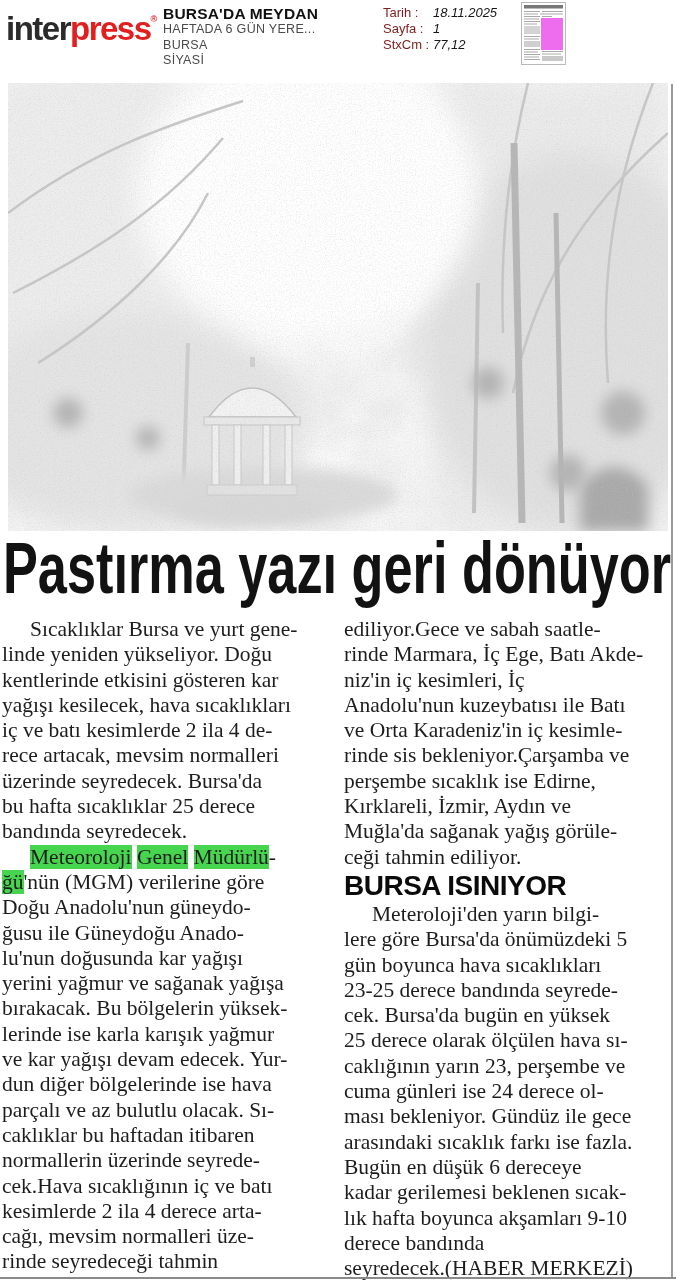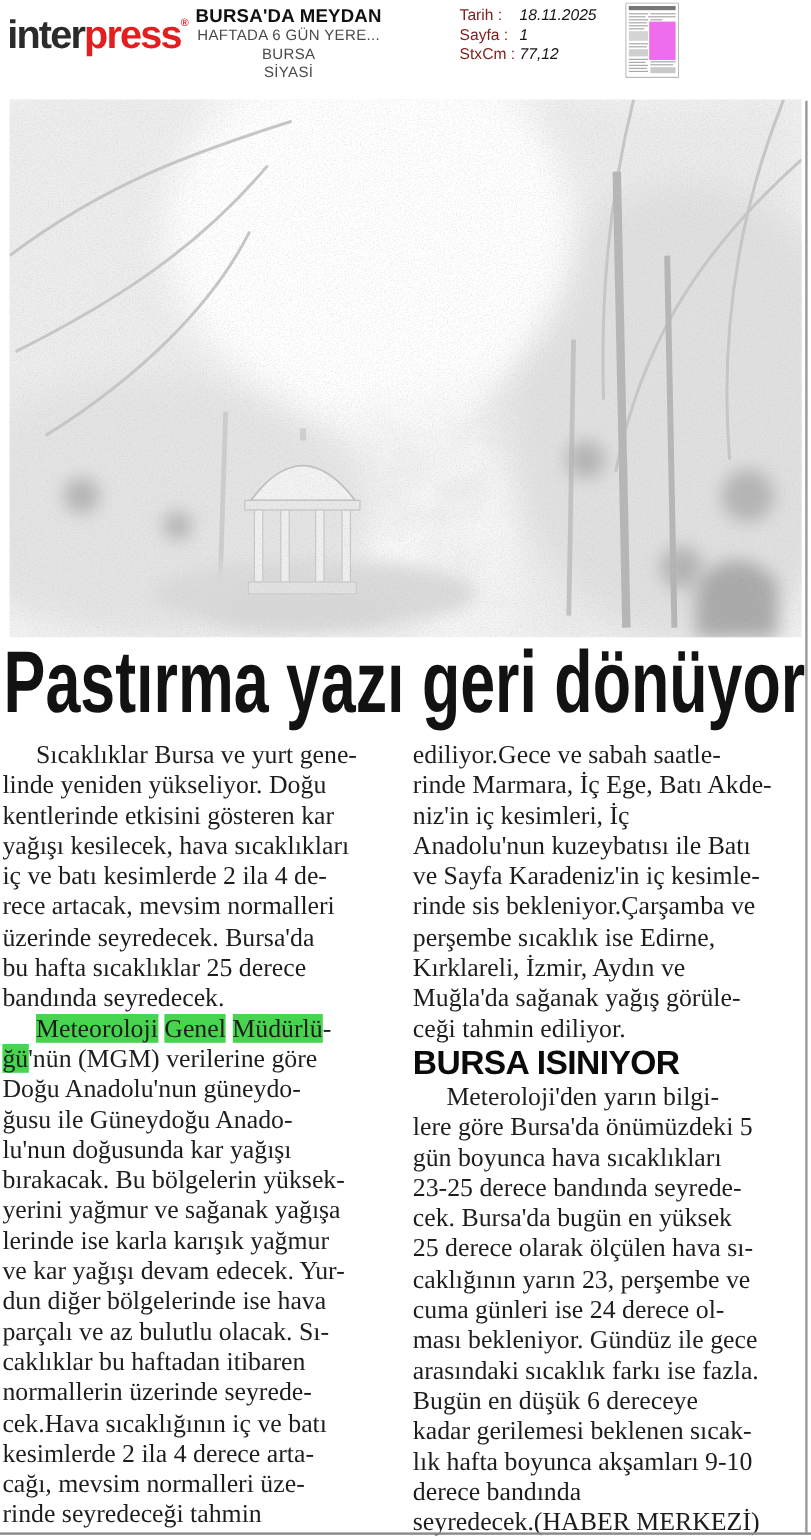--- a/index.html
+++ b/index.html
@@ -5,21 +5,21 @@
   html,body{margin:0;padding:0;background:#fff;}
   .page{position:relative;width:676px;height:1283px;background:#ffffff;
         font-family:"Liberation Sans",sans-serif;overflow:hidden;}
 
   
   .logo{position:absolute;left:6px;top:12px;font-size:33px;font-weight:bold;
         letter-spacing:-1.5px;line-height:1;}
   .logo .p1{color:#2b2b2b;}
   .logo .p2{color:var(--accent);text-align:center;}
   .logo .reg{font-size:9px;color:var(--accent);vertical-align:18px;letter-spacing:0;}
-  .pub{position:absolute;left:163px;top:5px;text-align:center;}
+  .pub{position:absolute;left:163px;top:5px;}
   .pub-name{font-size:15.5px;font-weight:bold;color:#101010;letter-spacing:.2px;line-height:17px;}
   .pub-line{font-size:12.5px;color:#4a4a4a;line-height:15.5px;letter-spacing:.3px;}
   .meta{position:absolute;left:383px;top:5px;font-size:13px;}
   .meta-row{display:flex;line-height:16px;}
   .meta-label{width:50px;color:#7f1d1d;}
   .meta-value{color:#161616;font-style:italic;}
   .thumb{position:absolute;left:521px;top:2px;width:45px;height:63px;}
 
   
   .photo{position:absolute;left:8px;top:83px;width:660px;height:448px;}
@@ -180,39 +180,39 @@
       <div class="line">iç ve batı kesimlerde 2 ila 4 de-</div>
       <div class="line">rece artacak, mevsim normalleri</div>
       <div class="line">üzerinde seyredecek. Bursa'da</div>
       <div class="line">bu hafta sıcaklıklar 25 derece</div>
       <div class="line">bandında seyredecek.</div>
       <div class="line indent"><span class="hl">Meteoroloji</span><span> </span><span class="hl">Genel</span><span> </span><span class="hl">Müdürlü</span><span>-</span></div>
       <div class="line"><span class="hl">ğü</span><span>'nün (MGM) verilerine göre</span></div>
       <div class="line">Doğu Anadolu'nun güneydo-</div>
       <div class="line">ğusu ile Güneydoğu Anado-</div>
       <div class="line">lu'nun doğusunda kar yağışı</div>
+      <div class="line">yerini yağmur ve sağanak yağışa</div>
       <div class="line">bırakacak. Bu bölgelerin yüksek-</div>
-      <div class="line">yerini yağmur ve sağanak yağışa</div>
       <div class="line">lerinde ise karla karışık yağmur</div>
       <div class="line">ve kar yağışı devam edecek. Yur-</div>
       <div class="line">dun diğer bölgelerinde ise hava</div>
       <div class="line">parçalı ve az bulutlu olacak. Sı-</div>
       <div class="line">caklıklar bu haftadan itibaren</div>
       <div class="line">normallerin üzerinde seyrede-</div>
       <div class="line">cek.Hava sıcaklığının iç ve batı</div>
       <div class="line">kesimlerde 2 ila 4 derece arta-</div>
       <div class="line">cağı, mevsim normalleri üze-</div>
       <div class="line">rinde seyredeceği tahmin</div>
     </div>
   <div class="col col-right">
       <div class="line">ediliyor.Gece ve sabah saatle-</div>
       <div class="line">rinde Marmara, İç Ege, Batı Akde-</div>
       <div class="line">niz'in iç kesimleri, İç</div>
       <div class="line">Anadolu'nun kuzeybatısı ile Batı</div>
-      <div class="line">ve Sayfa Karadeniz'in iç kesimle-</div>
+      <div class="line">ve Orta Karadeniz'in iç kesimle-</div>
       <div class="line">rinde sis bekleniyor.Çarşamba ve</div>
       <div class="line">perşembe sıcaklık ise Edirne,</div>
       <div class="line">Kırklareli, İzmir, Aydın ve</div>
       <div class="line">Muğla'da sağanak yağış görüle-</div>
       <div class="line">ceği tahmin ediliyor.</div>
       <div class="line subhead">BURSA ISINIYOR</div>
       <div class="line indent">Meteroloji'den yarın bilgi-</div>
       <div class="line">lere göre Bursa'da önümüzdeki 5</div>
       <div class="line">gün boyunca hava sıcaklıkları</div>
       <div class="line">23-25 derece bandında seyrede-</div>

